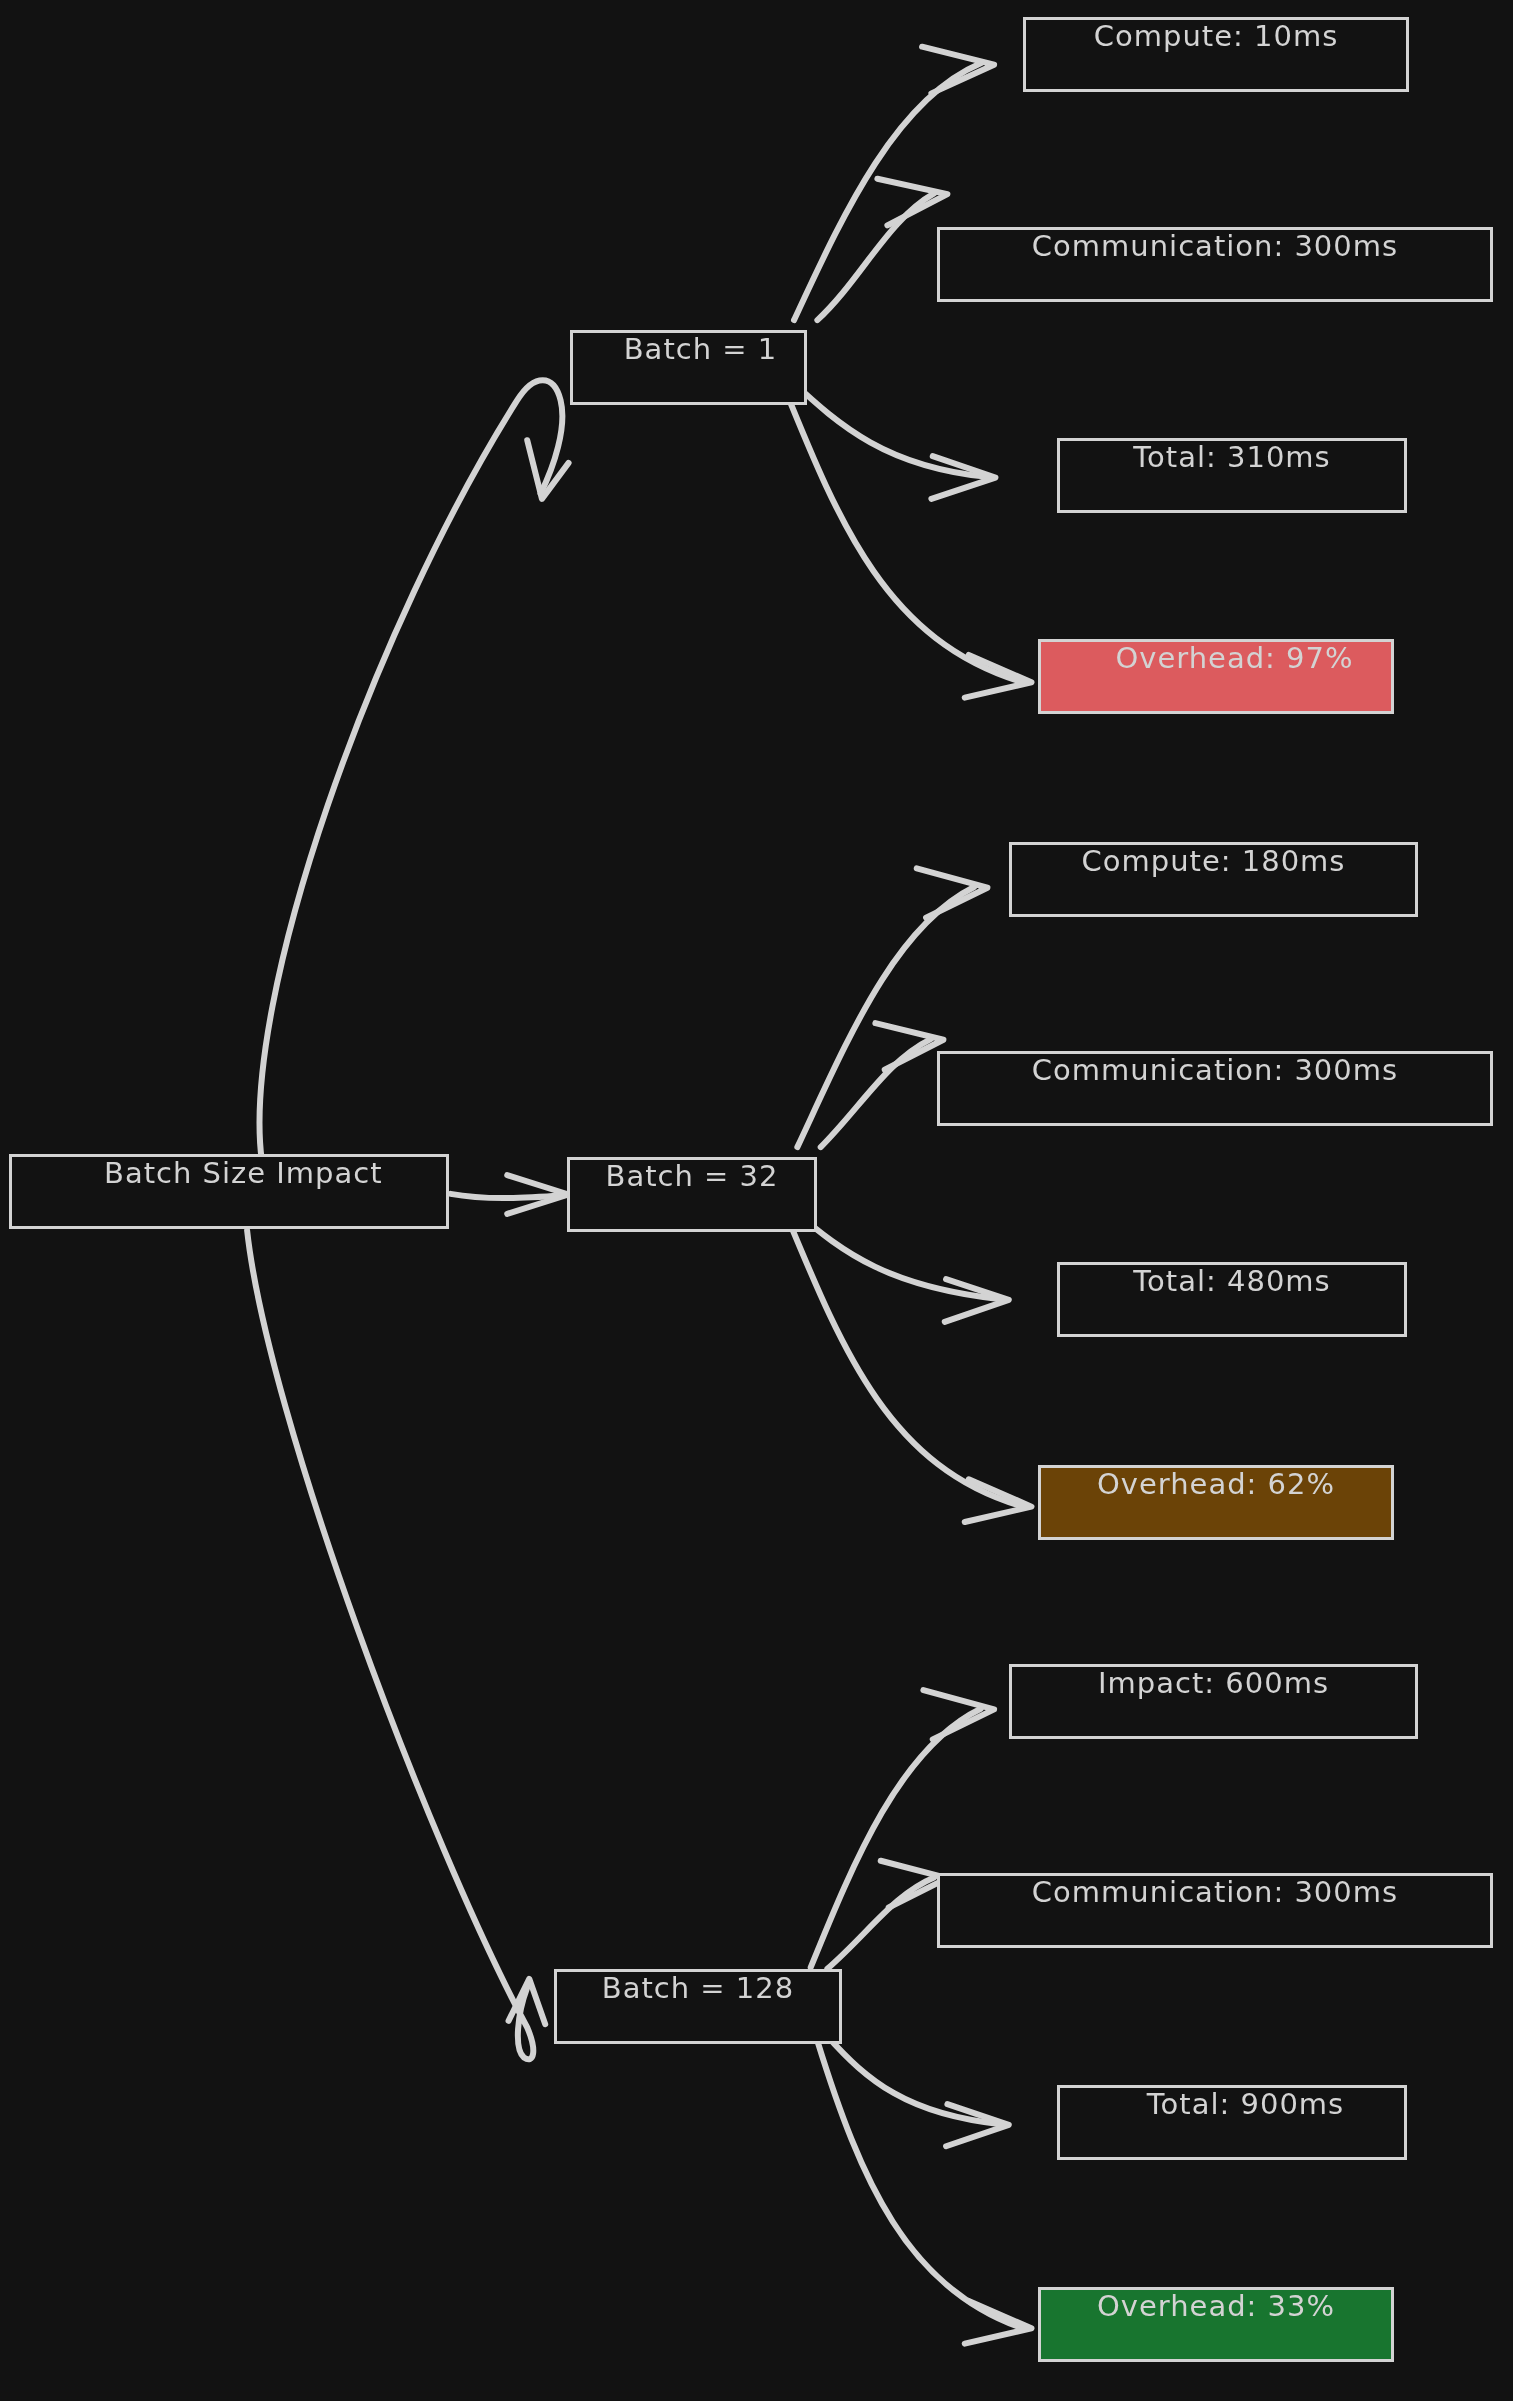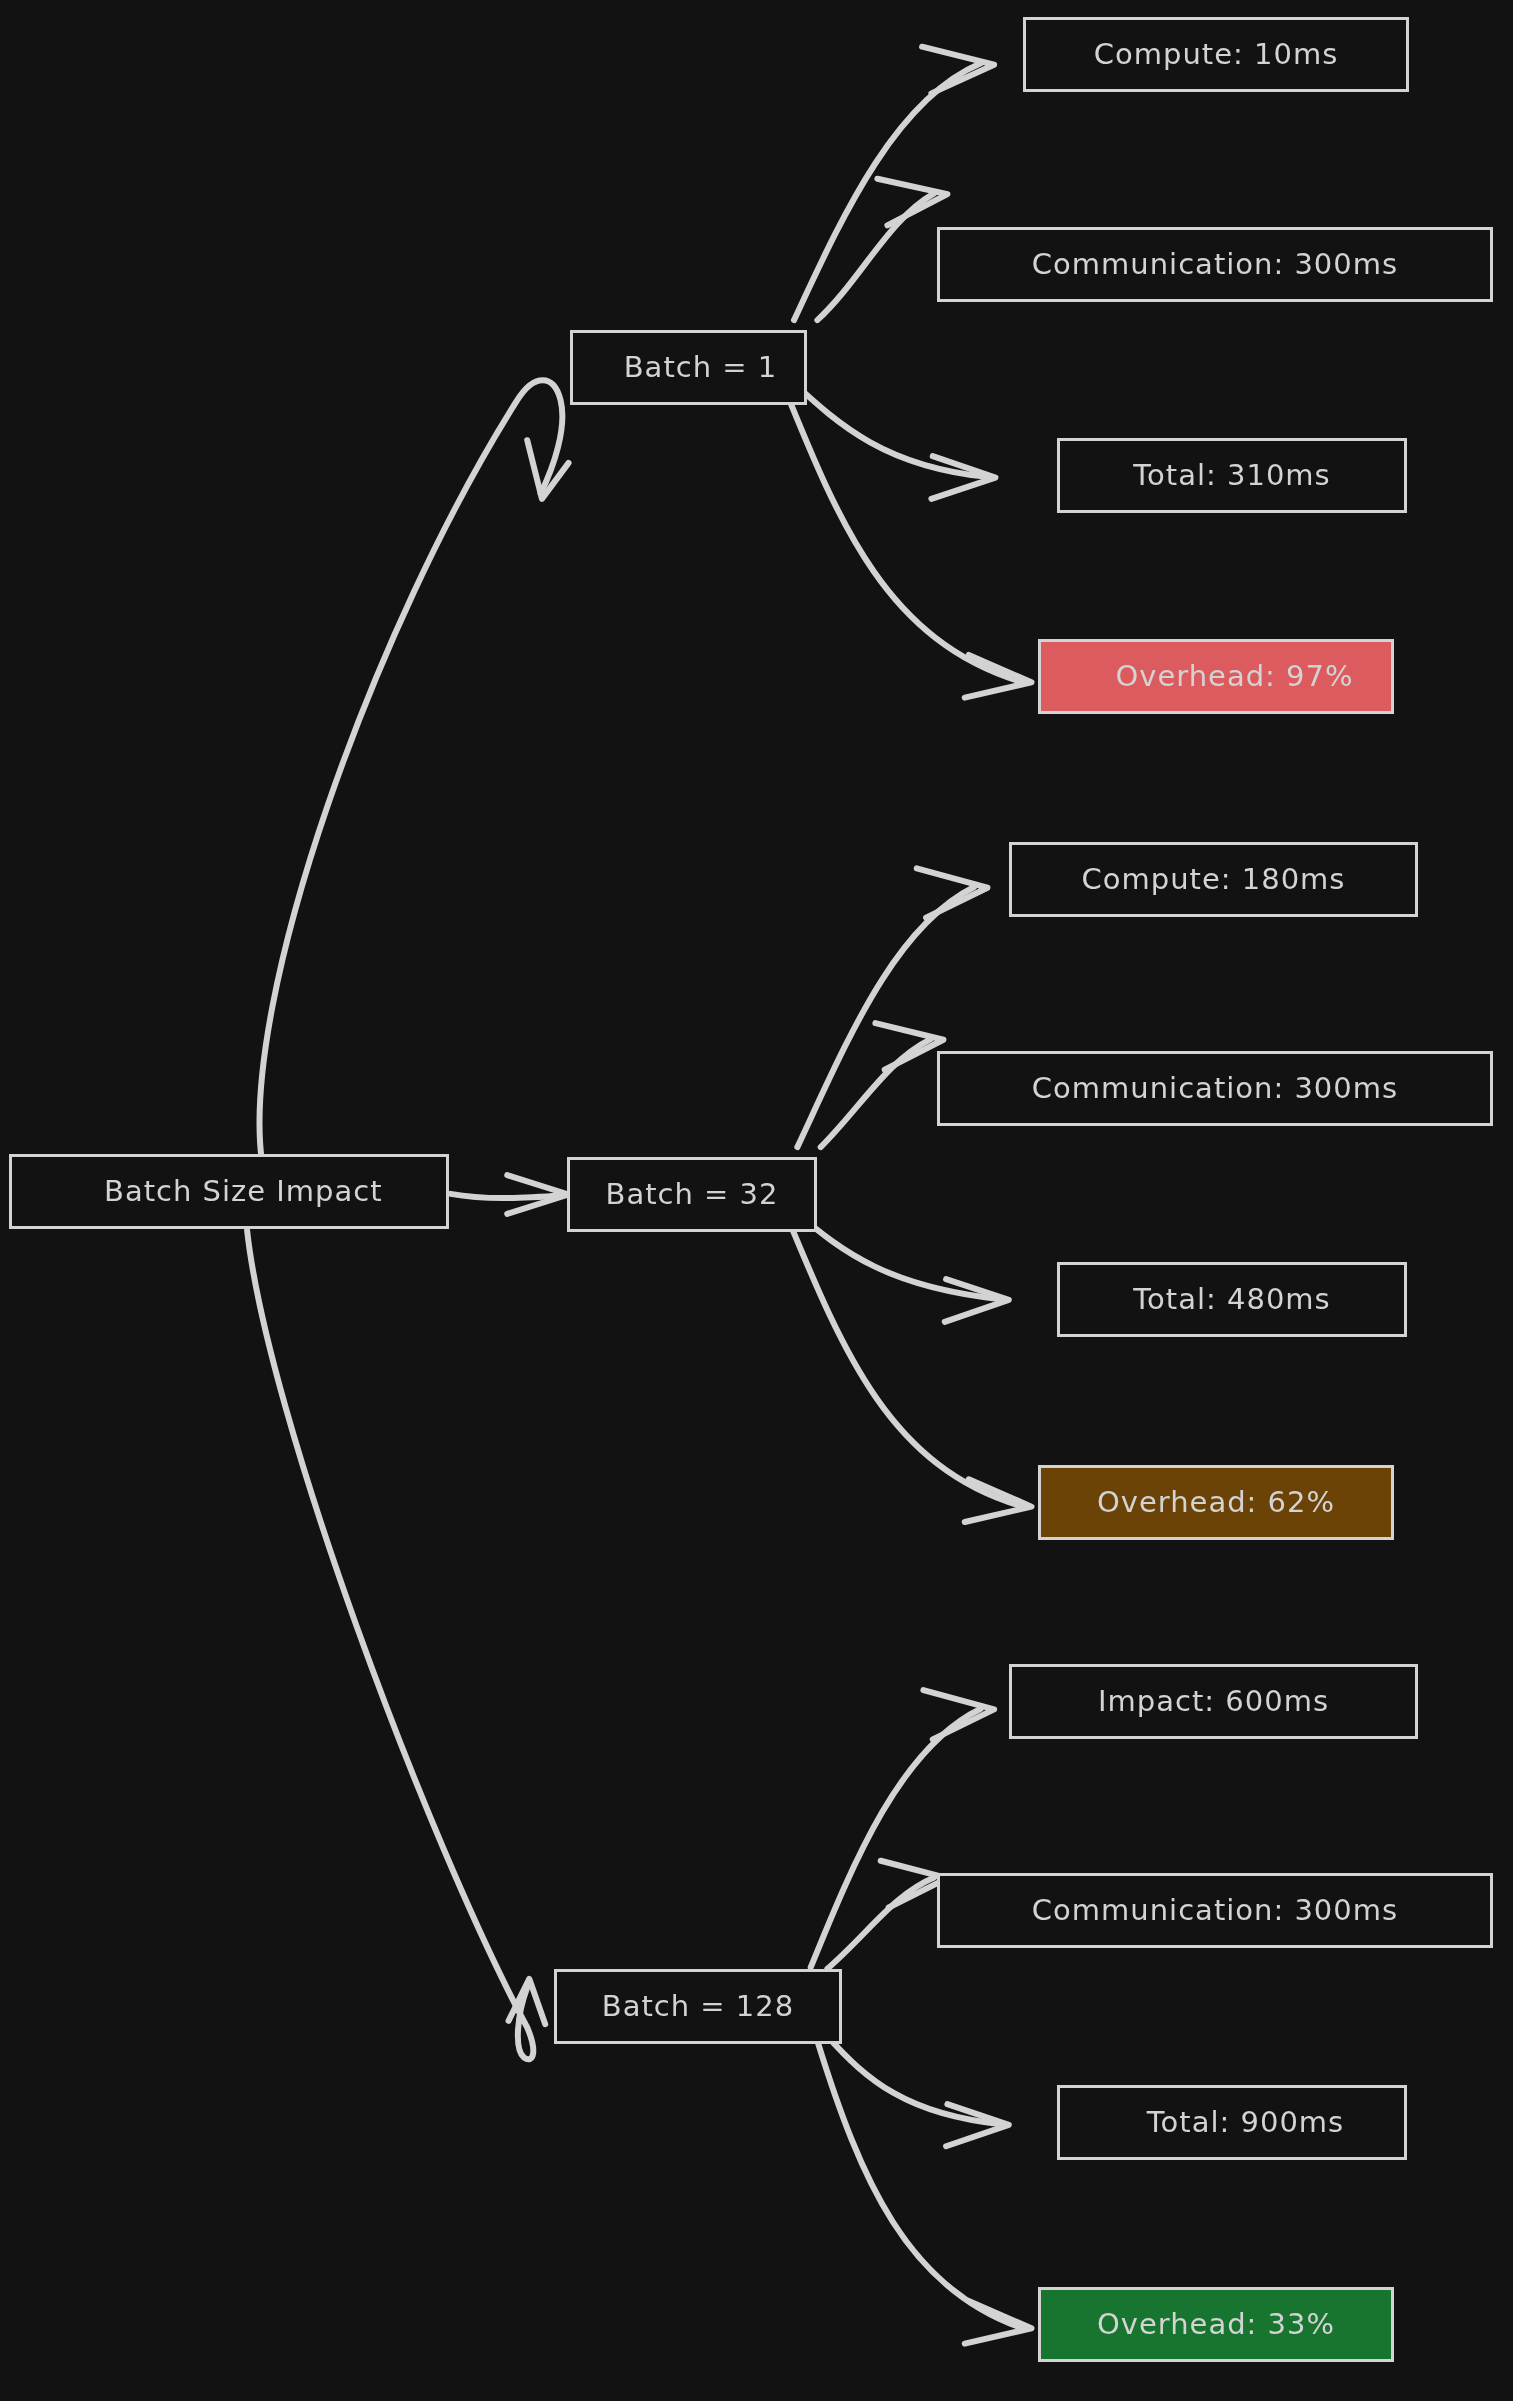--- a/index.html
+++ b/index.html
@@ -23,21 +23,21 @@
     position: absolute;
     left: 0; top: 0;
     width: 1514px;
     height: 2401px;
     pointer-events: none;
   }
   .node {
     position: absolute;
     box-sizing: border-box;
     display: flex;
-    align-items: center;
+    align-items: flex-start;
     justify-content: center;
     border: 3.3px solid #d3d3d3;
     background: #121212;
     color: #d3d3d3;
     font-family: "DejaVu Sans", sans-serif;
     font-size: 29px;
     letter-spacing: 1px;
     white-space: nowrap;
   }
   .node .label {

